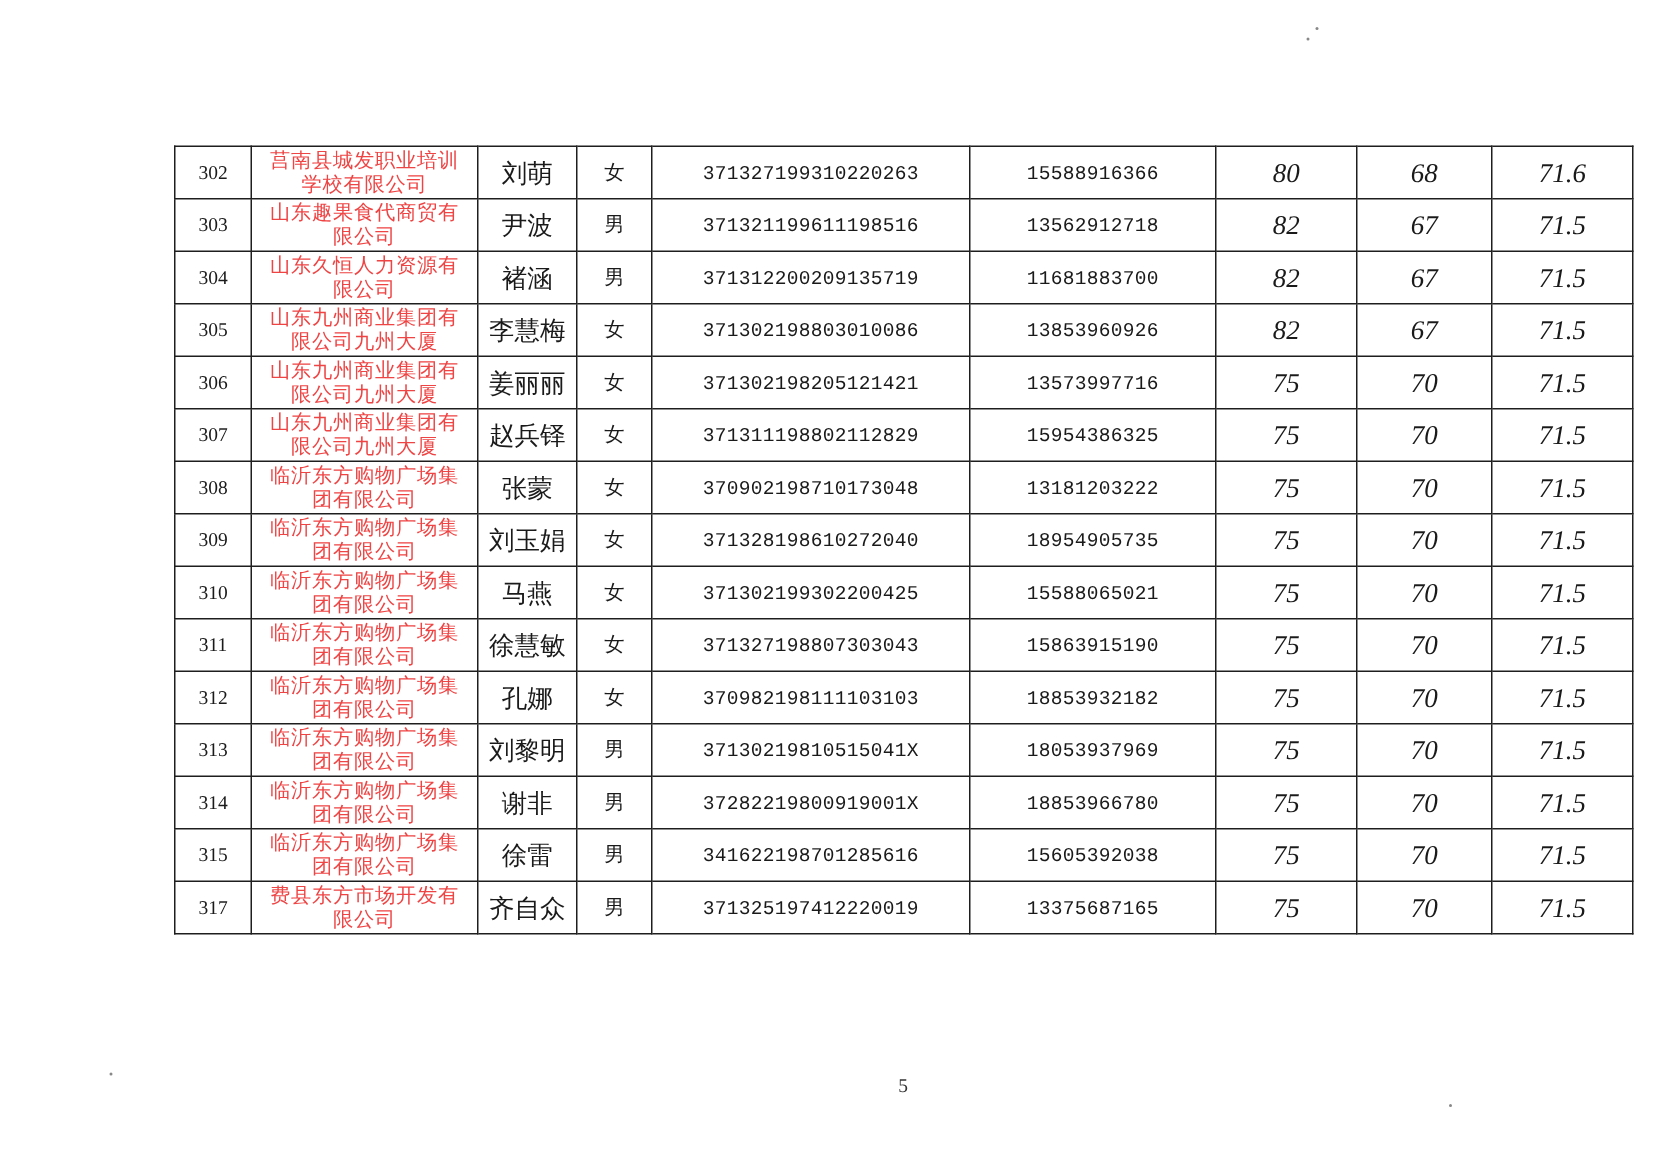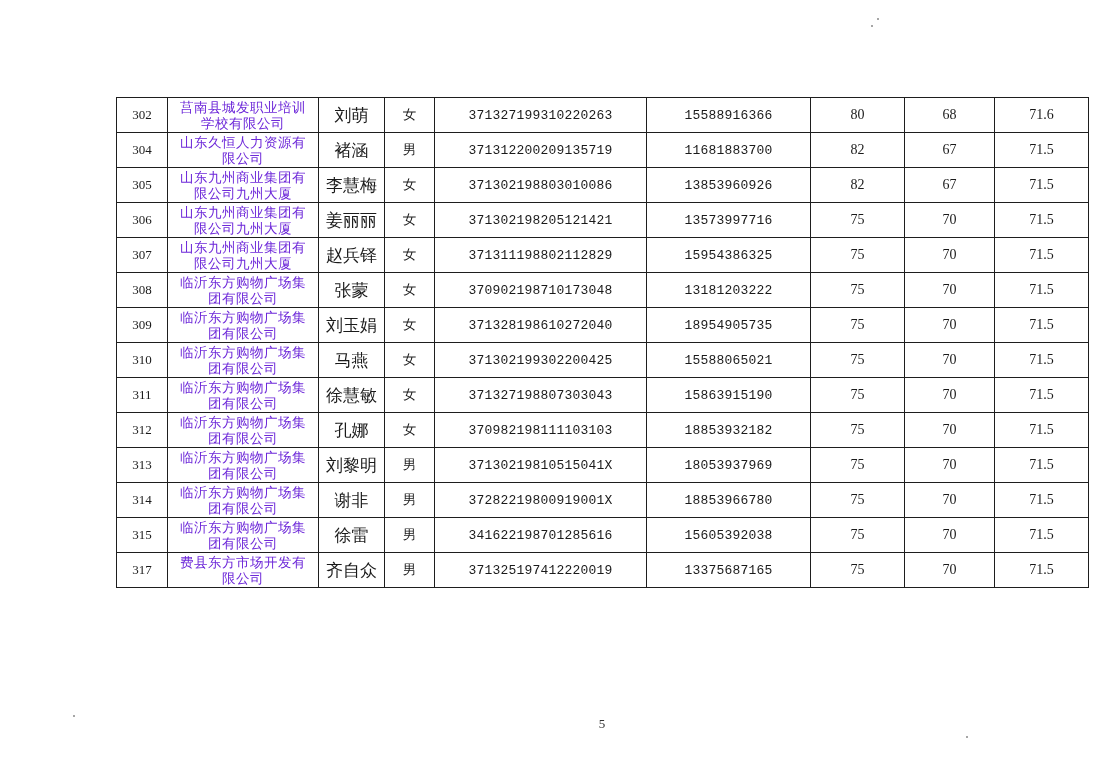--- a/index.html
+++ b/index.html
@@ -37,27 +37,27 @@
       text-align: center;
       vertical-align: middle;
       overflow: hidden;
     }
     td.c-no { font-size: 13px; font-family: "Liberation Serif", serif; }
     td.c-company {
       font-size: 13.5px;
       line-height: 16px;
       letter-spacing: 0.5px;
       font-family: "DejaVu Sans", sans-serif;
-      color: #6d28d9;
+      color: #ef4444;
     }
     td.c-company span { display: block; }
     td.c-name { font-size: 17px; font-family: "DejaVu Sans", sans-serif; }
     td.c-gender { font-size: 13.5px; font-family: "DejaVu Sans", sans-serif; }
     td.c-id, td.c-phone { font-size: 13px; font-family: Liberation Mono, monospace; letter-spacing: 0.2px; }
-    td.c-score { font-size: 14px; font-family: "Liberation Serif", serif; }
+    td.c-score { font-size: 18px; font-family: "Liberation Serif", serif; font-style: italic; }
     .page-number {
       position: absolute;
       left: 546px;
       top: 716px;
       width: 16px;
       text-align: center;
       font-size: 13px;
       font-family: "Liberation Serif", serif;
       color: #333;
     }
@@ -94,20 +94,34 @@
       </td>
       <td class="c-name">刘萌</td>
       <td class="c-gender">女</td>
       <td class="c-id">371327199310220263</td>
       <td class="c-phone">15588916366</td>
       <td class="c-score">80</td>
       <td class="c-score">68</td>
       <td class="c-score">71.6</td>
     </tr>
 
+    <tr>
+      <td class="c-no">303</td>
+      <td class="c-company">
+        <span>山东趣果食代商贸有</span>
+        <span>限公司</span>
+      </td>
+      <td class="c-name">尹波</td>
+      <td class="c-gender">男</td>
+      <td class="c-id">371321199611198516</td>
+      <td class="c-phone">13562912718</td>
+      <td class="c-score">82</td>
+      <td class="c-score">67</td>
+      <td class="c-score">71.5</td>
+    </tr>
 
     <tr>
       <td class="c-no">304</td>
       <td class="c-company">
         <span>山东久恒人力资源有</span>
         <span>限公司</span>
       </td>
       <td class="c-name">褚涵</td>
       <td class="c-gender">男</td>
       <td class="c-id">371312200209135719</td>

